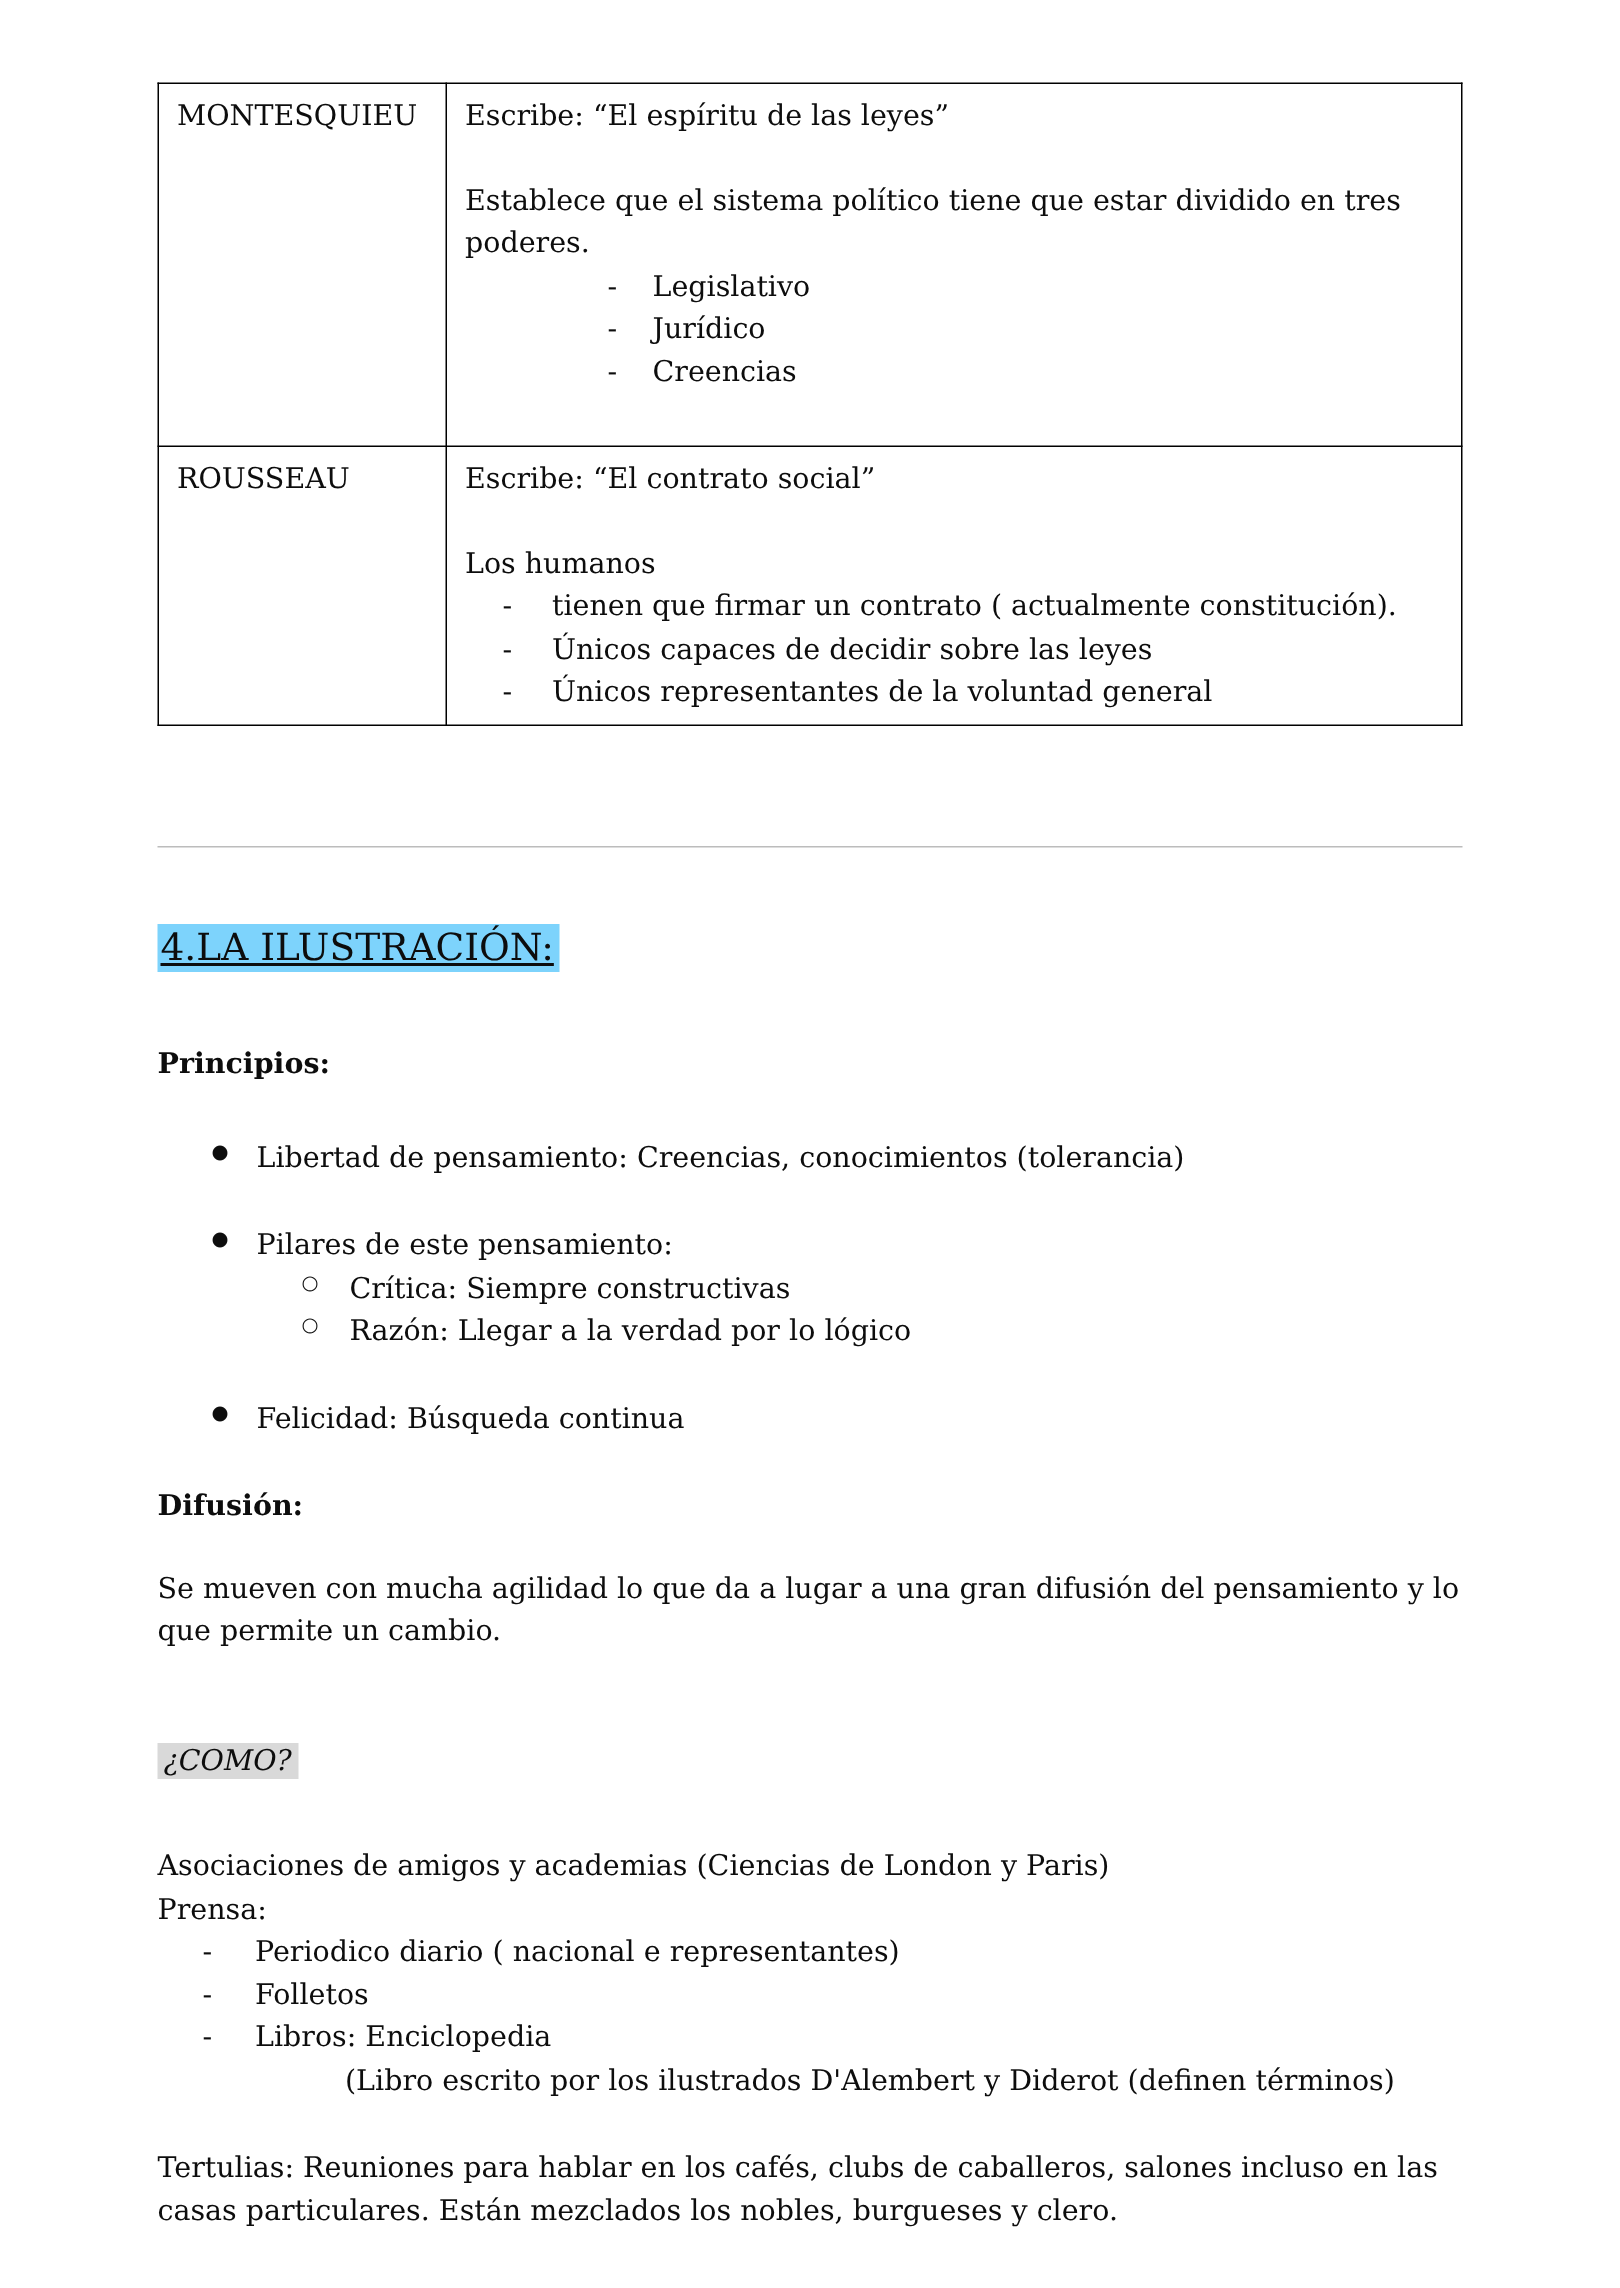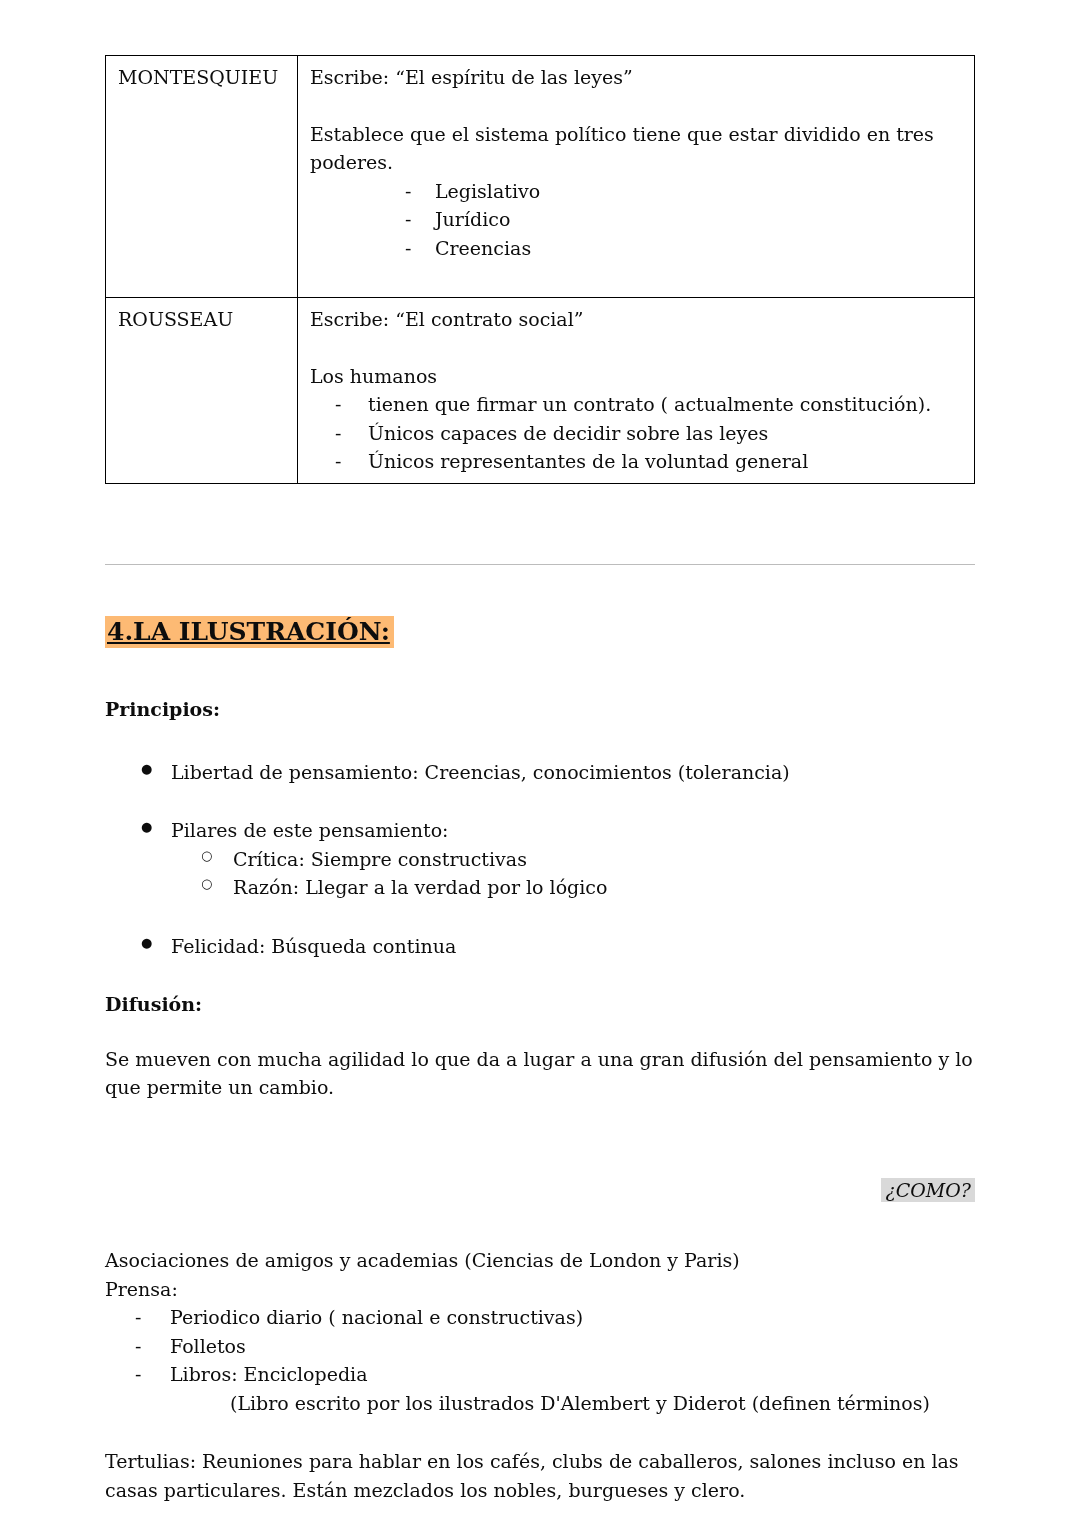--- a/index.html
+++ b/index.html
@@ -76,21 +76,21 @@
   .li.circle::before {
     content: "\25CB";
     left: 96px;
     font-size: 13px;
   }
   .mt-34 { margin-top: 34px; }
   .mt-30 { margin-top: 30px; }
   .mt-26 { margin-top: 26px; }
 
   
-  .como { text-align: right; margin-top: 74px; }
+  .como { text-align: left; margin-top: 58px; }
   .como span {
     font-style: italic;
     padding: 1px 4px;
   }
 
   
   .mt-38 { margin-top: 42px; }
   .plain-dash { position: relative; padding-left: 65px; }
   .plain-dash::before { content: "-"; position: absolute; left: 30px; }
   .note-indent { padding-left: 125px; }
@@ -130,21 +130,21 @@
         </div>
       </td>
     </tr>
   </tbody>
     </table>
 
 
   <hr class="hr-divider">
 
   <h2 class="section-heading">
-    <span style="background:#fdba74; font-weight:bold;">4.LA ILUSTRACIÓN:</span>
+    <span style="background:#7dd3fc; font-weight:normal;">4.LA ILUSTRACIÓN:</span>
   </h2>
 
   <p class="bold-label">Principios:</p>
 
   <div class="li mt-34">Libertad de pensamiento: Creencias, conocimientos (tolerancia)</div>
 
   <div class="li mt-30">Pilares de este pensamiento:</div>
   <div class="li circle">Crítica: Siempre constructivas</div>
   <div class="li circle">Razón: Llegar a la verdad por lo lógico</div>
 
@@ -152,20 +152,20 @@
 
   <p class="bold-label" style="margin-top:30px;">Difusión:</p>
   <p class="mt-26">Se mueven con mucha agilidad lo que da a lugar a una gran difusión del pensamiento y lo que permite un cambio.</p>
 
   <p class="como">
     <span style="background:#d9d9d9;">¿COMO?</span>
   </p>
 
   <p class="mt-38">Asociaciones de amigos y academias (Ciencias de London y Paris)</p>
   <p>Prensa:</p>
-  <div class="plain-dash">Periodico diario ( nacional e constructivas)</div>
+  <div class="plain-dash">Periodico diario ( nacional e representantes)</div>
   <div class="plain-dash">Folletos</div>
   <div class="plain-dash">Libros: Enciclopedia</div>
   <div class="note-indent">(Libro escrito por los ilustrados D'Alembert y Diderot (definen términos)</div>
 
   <p class="mt-30">Tertulias: Reuniones para hablar en los cafés, clubs de caballeros, salones incluso en las casas particulares. Están mezclados los nobles, burgueses y clero.</p>
 
 </div>
 
 </body></html>

